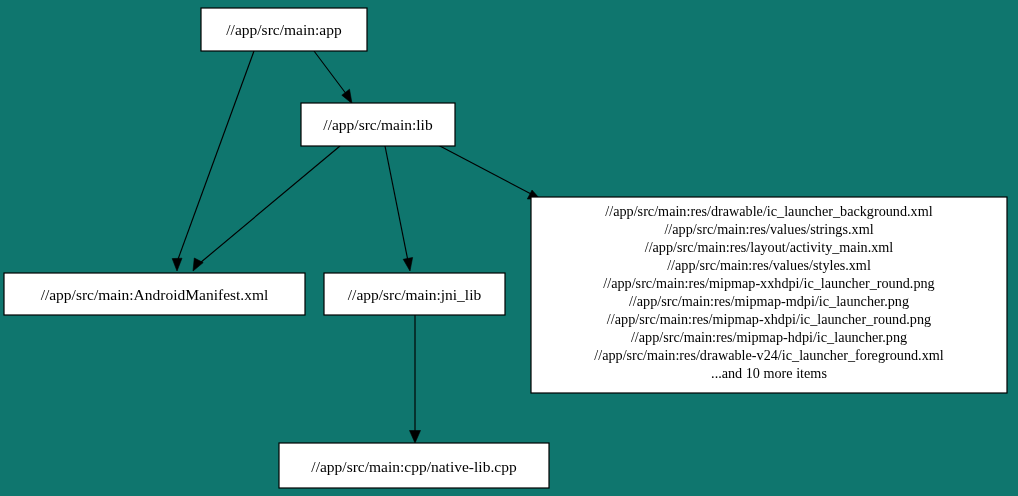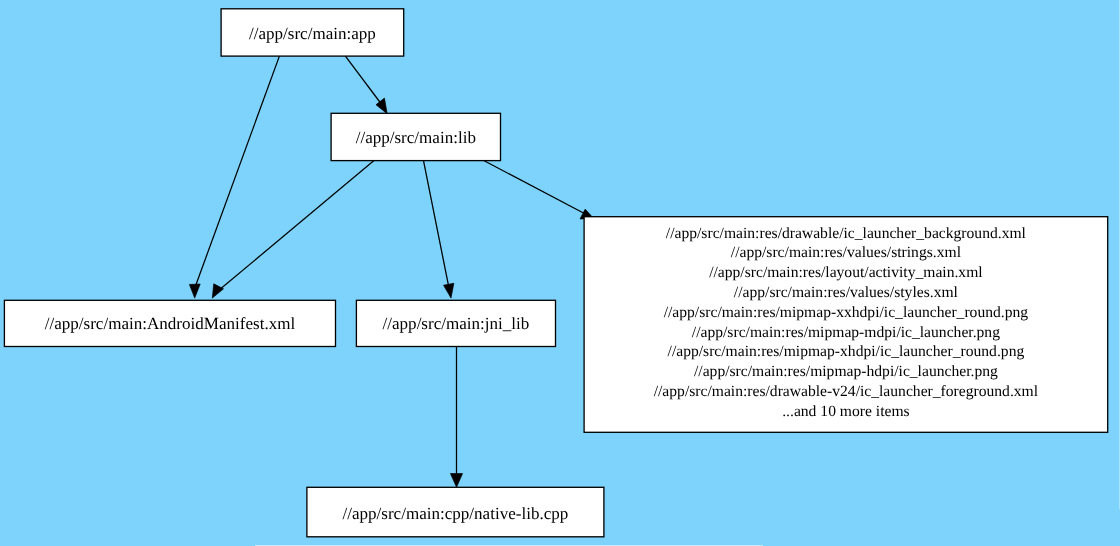--- a/index.html
+++ b/index.html
@@ -10,21 +10,21 @@
   body {
     width: 1018px;
     height: 496px;
     overflow: hidden;
     font-family: "Liberation Serif", "DejaVu Serif", serif;
   }
   #graph-root {
     position: relative;
     width: 1018px;
     height: 496px;
-    background: #7dd3fc;
+    background: #0f766e;
   }
   svg#graph-svg {
     position: absolute;
     top: 0;
     left: 0;
     width: 1018px;
     height: 496px;
     display: block;
   }
   .node-box {

